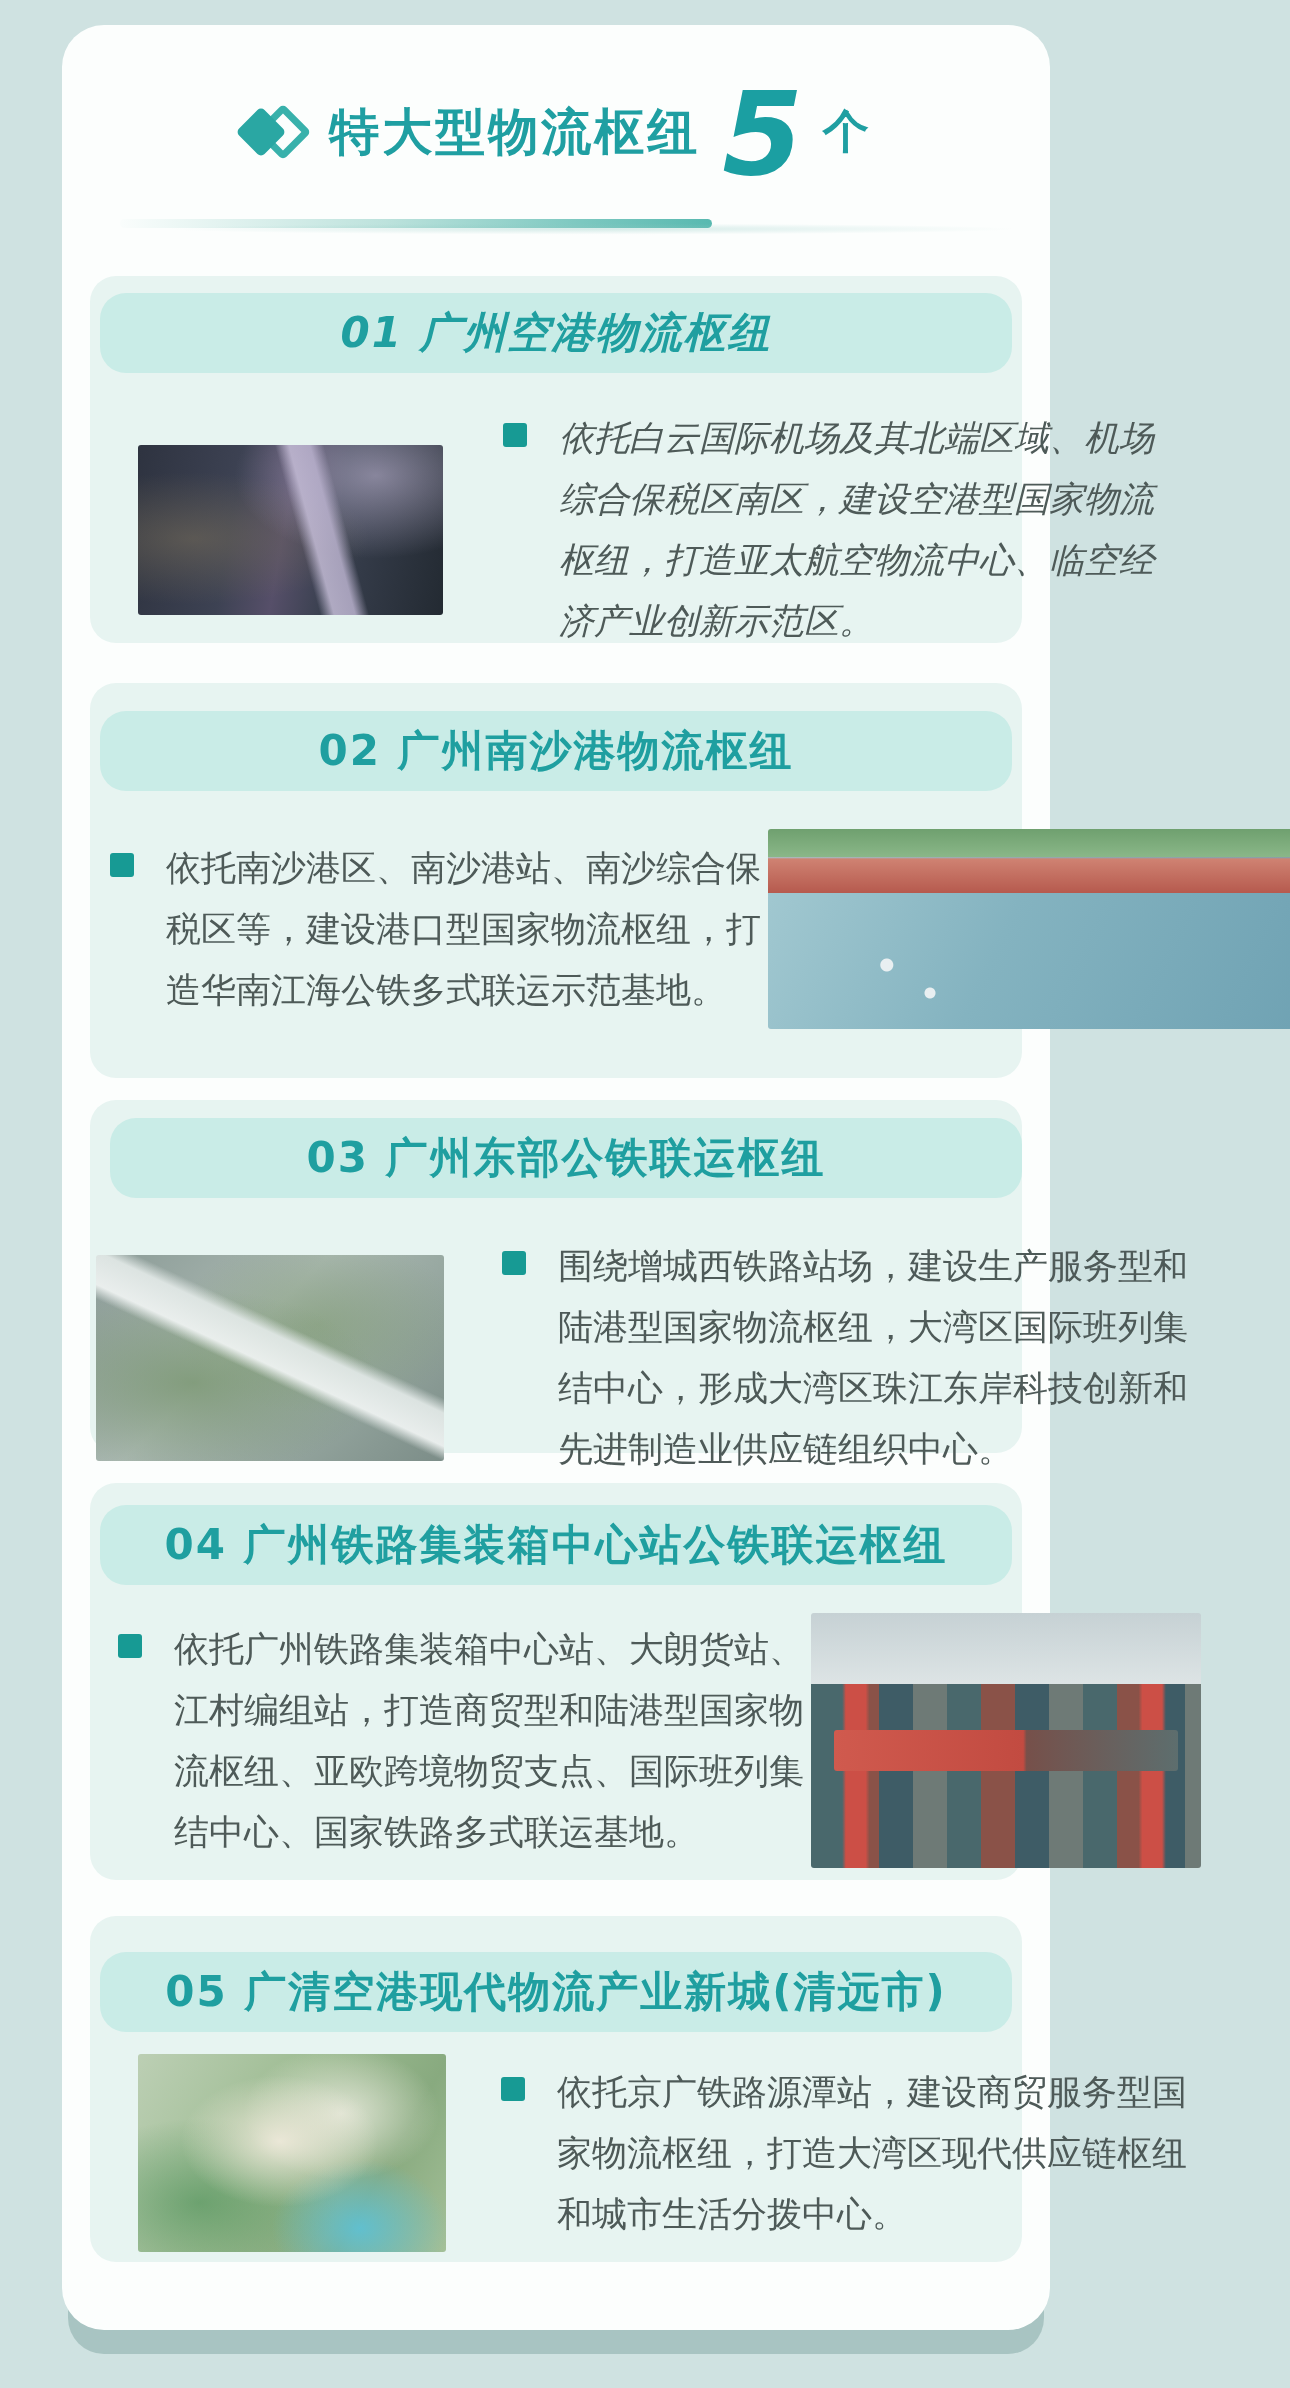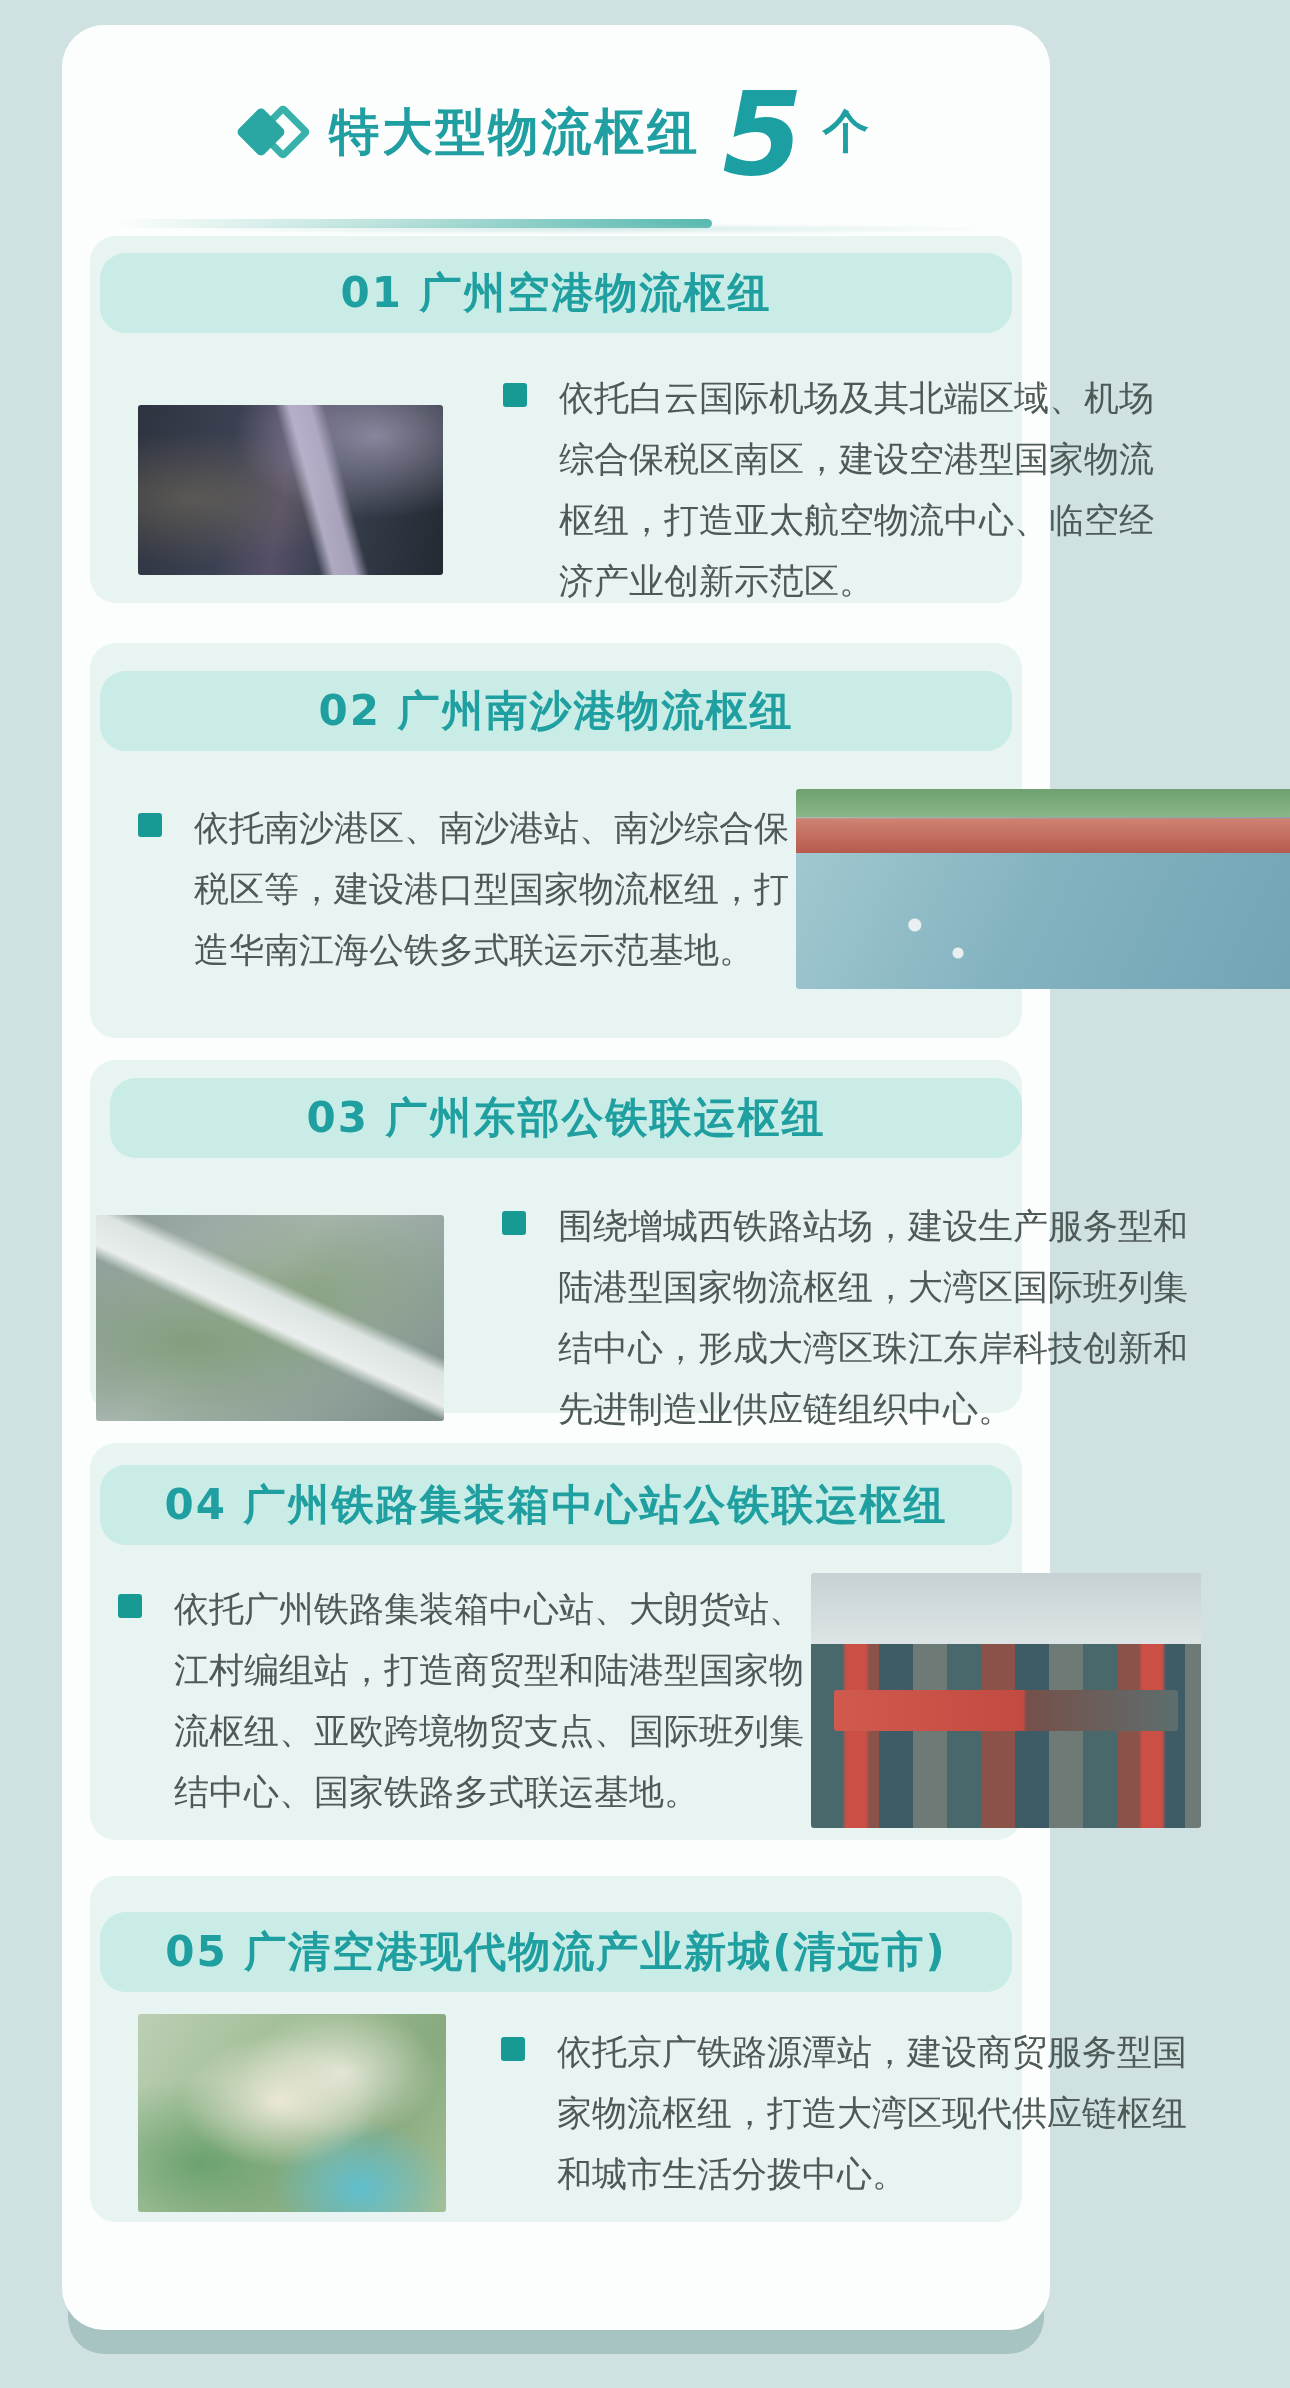--- a/index.html
+++ b/index.html
@@ -50,21 +50,21 @@
   }
   .title-underline-glow{
     height:14px;width:1060px;margin:-6px auto 0;
     background:radial-gradient(ellipse closest-side,rgba(140,200,193,0.35),rgba(140,200,193,0) 80%);
   }
   
   .panel{
     margin:0 28px;background:#e7f4f1;border-radius:26px;
     position:relative;
   }
-  .p1{height:367px;}
+  .p1{height:367px;margin-top:40px;font-style:italic;}
   .p2{height:395px;margin-top:40px;}
   .p3{height:353px;margin-top:22px;}
   .p4{height:397px;margin-top:30px;}
   .p5{height:346px;margin-top:36px;}
   .pill{
     width:912px;margin:0 auto;background:#c9ece7;border-radius:26px;
     height:80px;display:flex;align-items:center;justify-content:center;
   }
   .p1 .pill{transform:translateY(17px);}
   .p2 .pill{transform:translateY(28px);}
@@ -72,21 +72,21 @@
   .p4 .pill{transform:translateY(22px);}
   .p5 .pill{transform:translateY(36px);}
   .pill-text{
     font-size:42px;font-weight:bold;color:#1f9fa0;letter-spacing:2px;
     white-space:nowrap;
   }
   .content{
     display:flex;align-items:center;
   }
   .p1 .content{margin-top:52px;}
-  .p2 .content{margin-top:66px;padding-left:28px;}
+  .p2 .content{margin-top:66px;}
   .p3 .content{margin-top:56px;}
   .p4 .content{margin-top:50px;margin-left:8px;}
   .p5 .content{margin-top:58px;}
   .body{
     position:relative;padding-left:56px;
   }
   .bullet{
     position:absolute;left:0;top:15px;width:24px;height:24px;
     background:#179a94;border-radius:3px;
   }

